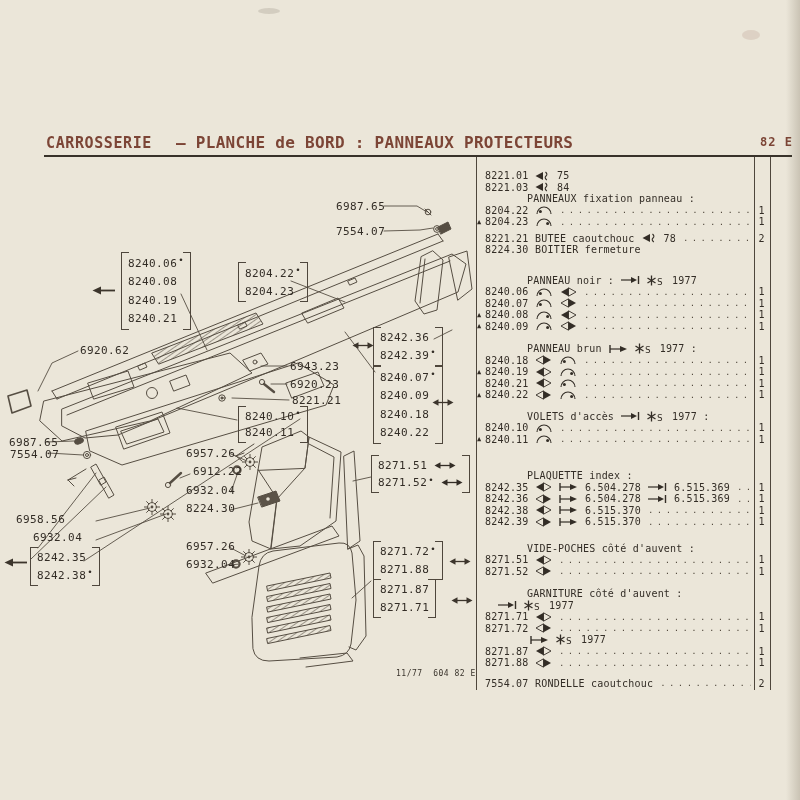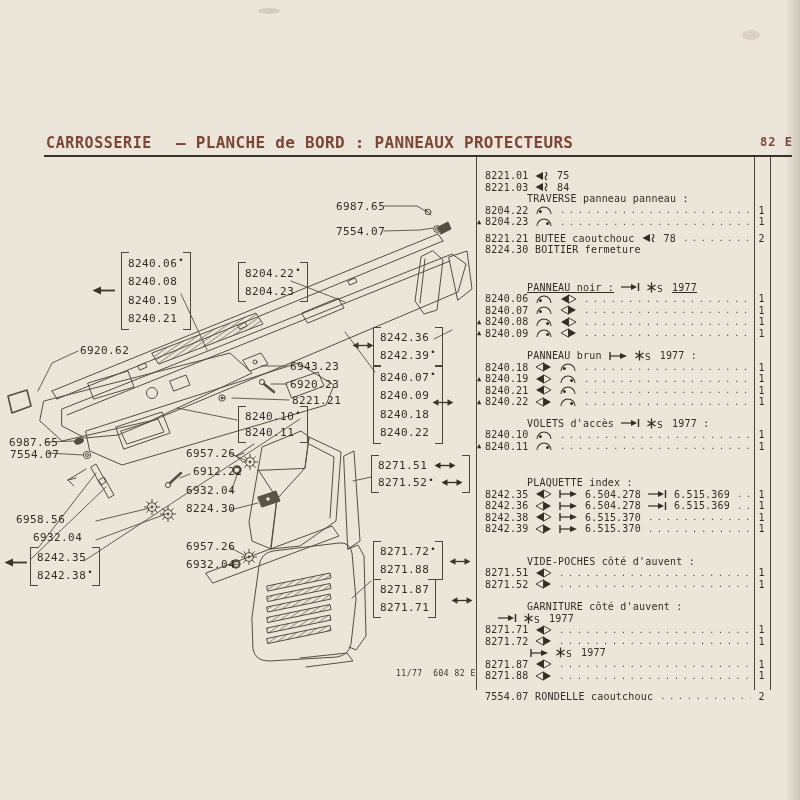--- a/index.html
+++ b/index.html
@@ -364,21 +364,21 @@
               <polygon points="0.5,5 8,1 8,9" fill="currentColor"></polygon>
               <path d="M10.5,1 q2.5,2.3 0.5,4 q-2,1.9 0.8,4" fill="none" stroke="currentColor" stroke-width="1.1"></path>
             </svg>
           </span>
           <span class="tx">84</span>
         </span>
         <span class="qty"></span>
       </div>
       <div class="trow header">
         <span class="desc">
-          <span class="tx">TRAVERSE panneau panneau :</span>
+          <span class="tx">PANNEAUX fixation panneau :</span>
         </span>
       </div>
       <div class="trow item">
         <span class="tri"></span>
         <span class="ref">8204.22</span>
         <span class="desc">
           <span class="ticon">
             <svg width="18" height="10" viewBox="0 0 18 10">
               <path d="M2 9 A7 7 0 0 1 16 9" fill="none" stroke="currentColor" stroke-width="1.1"></path>
               <circle cx="5.4" cy="6.6" r="1.5" fill="currentColor"></circle>
@@ -419,21 +419,21 @@
         <span class="qty">2</span>
       </div>
       <div class="trow item">
         <span class="tri"></span>
         <span class="ref">8224.30</span>
         <span class="desc">
           <span class="tx">BOITIER fermeture</span>
         </span>
         <span class="qty"></span>
       </div>
-      <div class="trow header" style="margin-top: 26px; text-decoration: underline;">
+      <div class="trow header" style="margin-top: 19px;">
         <span class="desc">
           <span class="tx">PANNEAU noir :</span>
           <span class="ticon">
             <svg width="19" height="10" viewBox="0 0 19 10">
               <line x1="0" y1="5" x2="11" y2="5" stroke="currentColor" stroke-width="1.2"></line>
               <polygon points="10,2 16,5 10,8" fill="currentColor"></polygon>
               <line x1="17.5" y1="1" x2="17.5" y2="9" stroke="currentColor" stroke-width="1.4"></line>
             </svg>
           </span>
           <span class="ticon">
@@ -785,21 +785,21 @@
               <line x1="1" y1="1" x2="1" y2="9" stroke="currentColor" stroke-width="1.4"></line>
               <line x1="1" y1="5" x2="12" y2="5" stroke="currentColor" stroke-width="1.2"></line>
               <polygon points="11,2 18,5 11,8" fill="currentColor"></polygon>
             </svg>
           </span>
           <span class="tx">6.515.370</span>
           <span class="lead">................................................................................</span>
         </span>
         <span class="qty">1</span>
       </div>
-      <div class="trow header" style="margin-top: 21px;">
+      <div class="trow header" style="margin-top: 15px;">
         <span class="desc">
           <span class="tx">VIDE-POCHES côté d'auvent :</span>
         </span>
       </div>
       <div class="trow item">
         <span class="tri"></span>
         <span class="ref">8271.51</span>
         <span class="desc">
           <span class="ticon">
             <svg width="17" height="10" viewBox="0 0 17 10">

